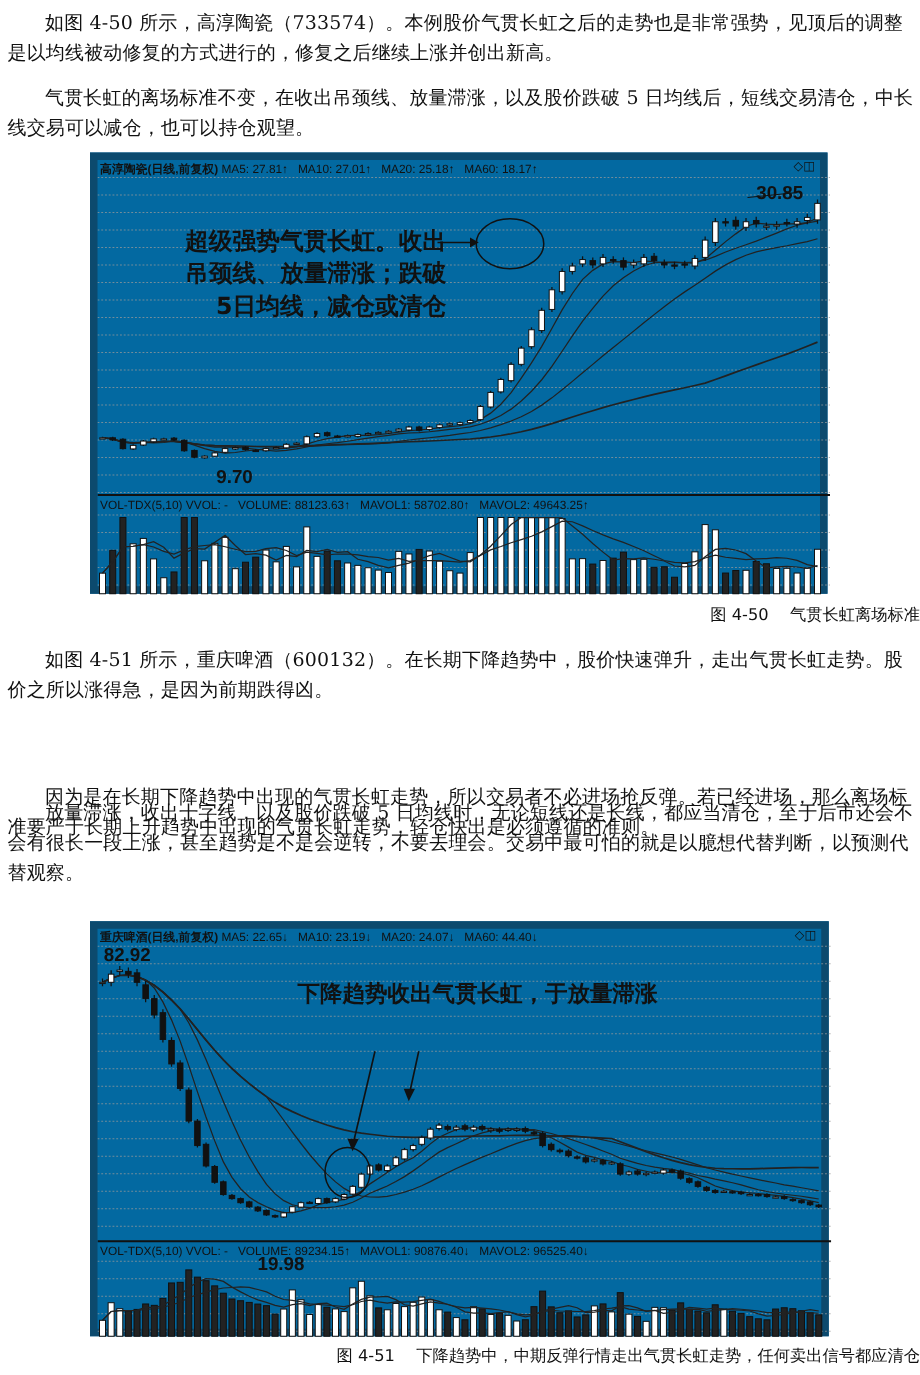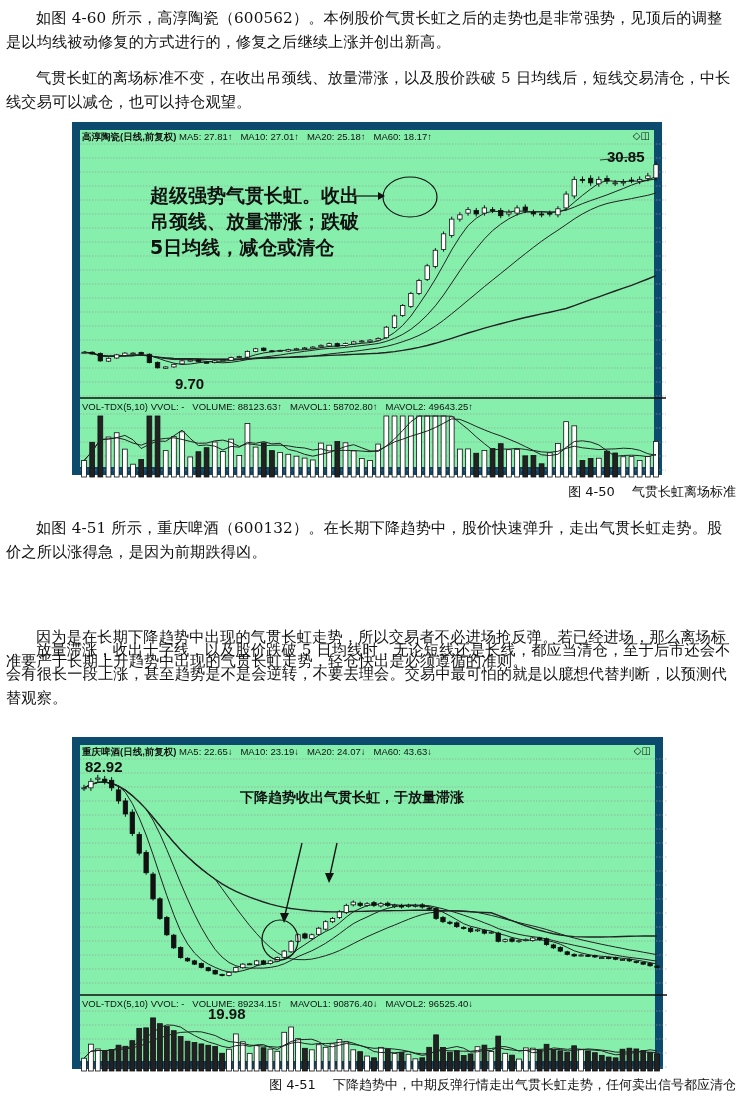--- a/index.html
+++ b/index.html
@@ -2,34 +2,34 @@
 <html><head>
 <meta charset="utf-8">
 <style>
   html, body { margin: 0; padding: 0; background: #ffffff; }
   body { width: 736px; height: 1100px; position: relative; overflow: hidden;
          font-family: "DejaVu Serif", "Liberation Serif", serif; color: #111; }
   .para { position: absolute; left: 6px; width: 728px; font-size: 15.2px; line-height: 24px;
           text-indent: 30px; letter-spacing: 0.15px; margin: 0; }
   .caption { position: absolute; left: 0; width: 736px; text-align: right;
              font-family: "DejaVu Sans", sans-serif; font-size: 13px; }
-  .chart { position: absolute; border: 8px solid #0c4a6e; background: #86efac; box-sizing: border-box; }
+  .chart { position: absolute; border: 6px solid #0c4a6e; background: #0369a1; box-sizing: border-box; text-align: right; }
   .chart svg { position: absolute; left: 0; top: 0; }
   .hdr { position: absolute; left: 2px; font-family: "Liberation Sans", sans-serif; font-size: 9.5px;
          white-space: nowrap; color: #111; }
   .hdr b { font-weight: bold; }
   .annot { position: absolute; font-family: "DejaVu Sans", sans-serif; font-weight: bold;
            color: #111; line-height: 26px; white-space: nowrap; }
   .winbtn { position: absolute; font-size: 10px; font-family: "DejaVu Sans", sans-serif; }
   .plabel { position: absolute; font-family: "Liberation Sans", sans-serif; font-size: 15px; font-weight: bold; }
 </style>
 </head>
 <body>
 
-<p class="para" style="top:6px;">如图 4-60 所示，高淳陶瓷（600562）。本例股价气贯长虹之后的走势也是非常强势，见顶后的调整是以均线被动修复的方式进行的，修复之后继续上涨并创出新高。</p>
+<p class="para" style="top:6px;">如图 4-50 所示，高淳陶瓷（733574）。本例股价气贯长虹之后的走势也是非常强势，见顶后的调整是以均线被动修复的方式进行的，修复之后继续上涨并创出新高。</p>
 <p class="para" style="top:66px;">气贯长虹的离场标准不变，在收出吊颈线、放量滞涨，以及股价跌破 5 日均线后，短线交易清仓，中长线交易可以减仓，也可以持仓观望。</p>
 
 <div class="chart" style="left:72px; top:122px; width:590px; height:353px;">
   <svg id="svg1" width="586" height="349">
       <line x1="0" y1="14" x2="586" y2="14" stroke="#999" stroke-width="0.6" stroke-dasharray="1.5,1.5"></line>
       <line x1="0" y1="28" x2="586" y2="28" stroke="#999" stroke-width="0.6" stroke-dasharray="1.5,1.5"></line>
       <line x1="0" y1="42" x2="586" y2="42" stroke="#999" stroke-width="0.6" stroke-dasharray="1.5,1.5"></line>
       <line x1="0" y1="56" x2="586" y2="56" stroke="#999" stroke-width="0.6" stroke-dasharray="1.5,1.5"></line>
       <line x1="0" y1="70" x2="586" y2="70" stroke="#999" stroke-width="0.6" stroke-dasharray="1.5,1.5"></line>
       <line x1="0" y1="84" x2="586" y2="84" stroke="#999" stroke-width="0.6" stroke-dasharray="1.5,1.5"></line>
@@ -593,28 +593,28 @@
       <line x1="222" y1="98" x2="205" y2="170" stroke="#111" stroke-width="1.3"></line>
       <polygon points="200,168 204,178 209,168" fill="#111"></polygon>
       <line x1="257" y1="98" x2="250" y2="130" stroke="#111" stroke-width="1.3"></line>
       <polygon points="245,128 249,138 254,128" fill="#111"></polygon>
     </svg>
   <div class="hdr" style="top:1px;">
     <b>重庆啤酒(日线,前复权)</b>
     <span>MA5: 22.65↓</span>&nbsp;&nbsp;
     <span>MA10: 23.19↓</span>&nbsp;&nbsp;
     <span>MA20: 24.07↓</span>&nbsp;&nbsp;
-    <span>MA60: 43.63↓</span>
+    <span>MA60: 44.40↓</span>
   </div>
   <div class="winbtn" style="right:4px; top:0px;">
     <span>◇</span><span>◫</span>
   </div>
   <div class="plabel" style="left:5px; top:13px;">82.92</div>
   <div class="plabel" style="left:128px; top:260px;">19.98</div>
-  <div class="annot" style="left:160px; top:40px; font-size:14px; line-height:25px;">
+  <div class="annot" style="left:160px; top:40px; font-size:18px; line-height:25px;">
     <div>下降趋势收出气贯长虹，于放量滞涨</div>
   </div>
   <div class="hdr" style="top:253px;">
     <span>VOL-TDX(5,10) VVOL: -</span>&nbsp;&nbsp;
     <span>VOLUME: 89234.15↑</span>&nbsp;&nbsp;
     <span>MAVOL1: 90876.40↓</span>&nbsp;&nbsp;
     <span>MAVOL2: 96525.40↓</span>
   </div>
 </div>
 <div class="caption" style="top:1076px;">图 4-51　 下降趋势中，中期反弹行情走出气贯长虹走势，任何卖出信号都应清仓</div>

